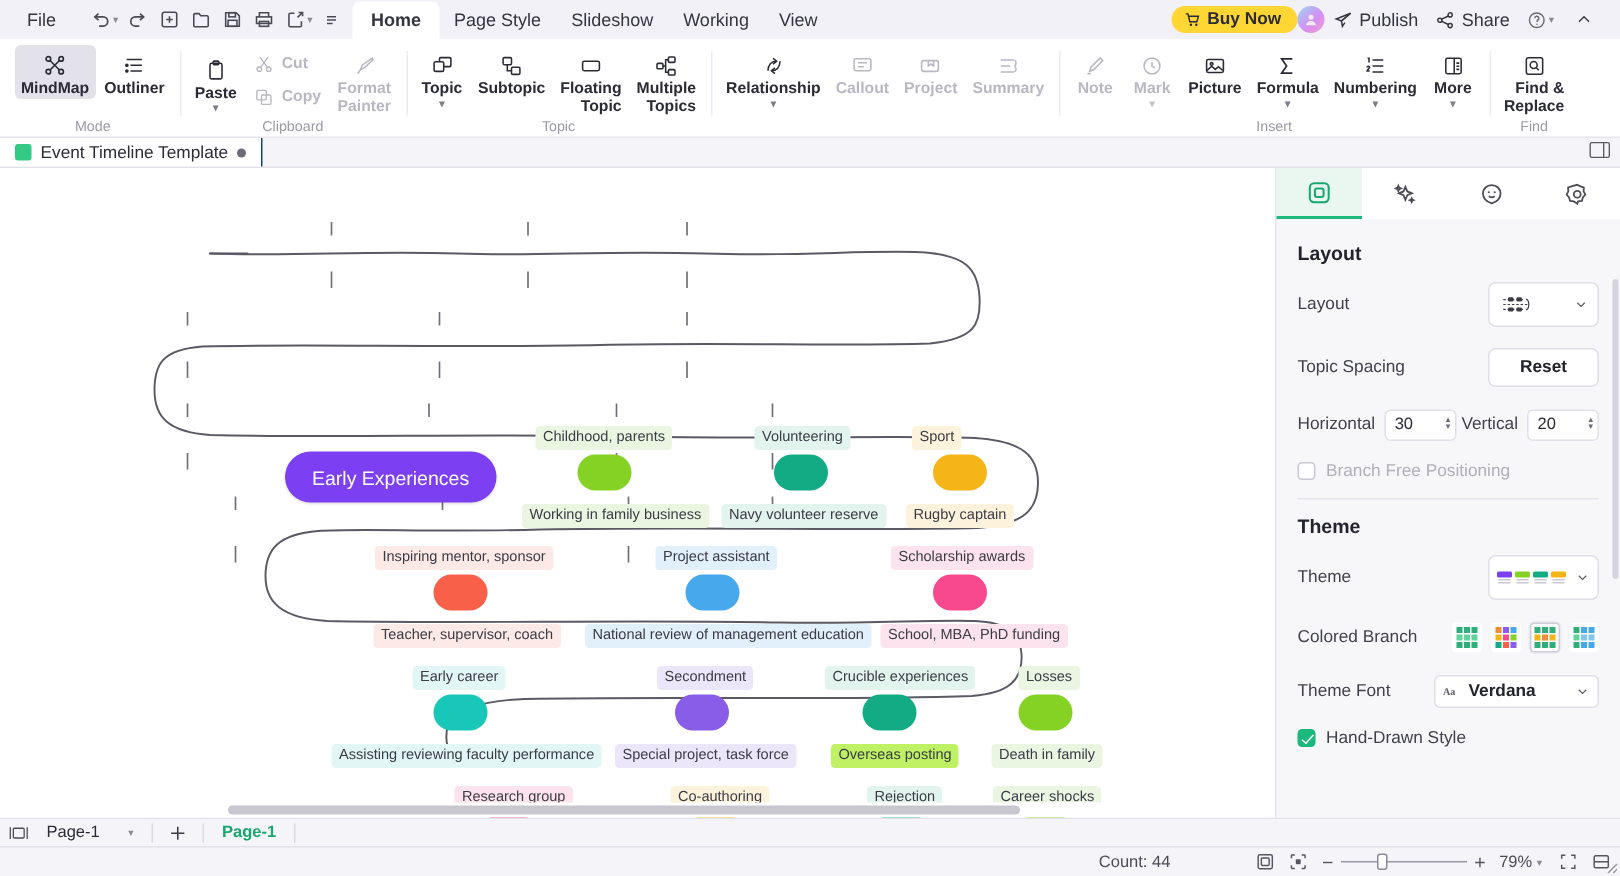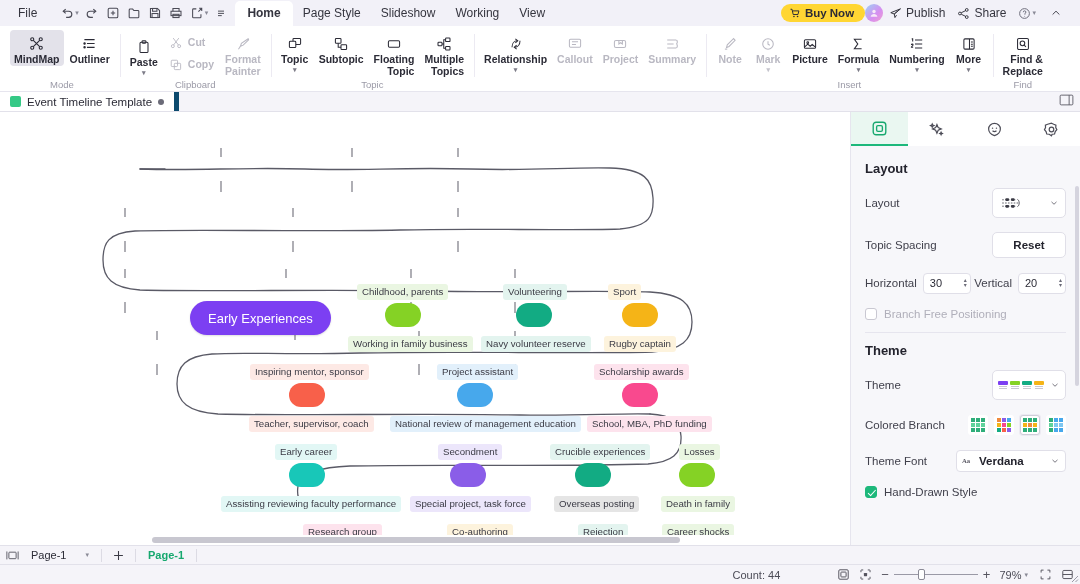--- a/index.html
+++ b/index.html
@@ -65,21 +65,21 @@
   .rbtn.dis .car { color: #c5c4cd; }
   .rbtn-h { flex-direction: row; align-items: center; gap: 5px; min-width: 0; padding: 3px 5px; }
 
   
   .doctabs {
     height: 20px; background: #f5f4f9; display: flex; align-items: stretch; flex: 0 0 20px;
     border-bottom: 1px solid #e2e1ea;
   }
   .doctab {
     display: flex; align-items: center; gap: 6px; padding: 0 10px; background: #ffffff;
-    font-size: 11.5px; color: #2b2b36; border-right: 5px solid #0c4a6e;
+    font-size: 11.5px; color: #2b2b36; border-right: 1px solid #0c4a6e;
   }
   .doctab .fav { width: 11px; height: 11px; border-radius: 2px; background: #35c986; position: relative; }
   .doctab .dot { width: 6px; height: 6px; border-radius: 50%; background: #6b6b78; }
   .doctabs-right { margin-left: auto; display: flex; align-items: center; padding-right: 6px; }
 
   
   .bodyrow { flex: 1; display: flex; position: relative; min-height: 0; }
 
   
   .canvas { position: relative; flex: 1; background: #ffffff; overflow: hidden; }
@@ -612,21 +612,21 @@
       <div class="node dot-node" style="left:289px; top:351px; background:#18c7b8;"></div>
       <div class="leaf" style="left:275px; top:332px; background:#e2f7f5;">Early career</div>
       <div class="leaf" style="left:221px; top:384px; background:#e2f7f5;">Assisting reviewing faculty performance</div>
 
       <div class="node dot-node" style="left:450px; top:351px; background:#8a5de8;"></div>
       <div class="leaf" style="left:438px; top:332px; background:#ece6fb;">Secondment</div>
       <div class="leaf" style="left:410px; top:384px; background:#ece6fb;">Special project, task force</div>
 
       <div class="node dot-node" style="left:575px; top:351px; background:#12ab83;"></div>
       <div class="leaf" style="left:550px; top:332px; background:#e3f4ef;">Crucible experiences</div>
-      <div class="leaf" style="left:554px; top:384px; background:#e5e5e5;">Overseas posting</div>
+      <div class="leaf" style="left:554px; top:384px; background:#bef264;">Overseas posting</div>
 
       <div class="node dot-node" style="left:679px; top:351px; background:#85d225;"></div>
       <div class="leaf" style="left:679px; top:332px; background:#eaf6e2;">Losses</div>
       <div class="leaf" style="left:661px; top:384px; background:#eaf6e2;">Death in family</div>
 
       <div class="node dot-node" style="left:321px; top:431px; background:#f9498e;"></div>
       <div class="leaf" style="left:303px; top:412px; background:#fde3ed;">Research group</div>
 
       <div class="node dot-node" style="left:459px; top:431px; background:#f5b417;"></div>
       <div class="leaf" style="left:447px; top:412px; background:#fdf3dd;">Co-authoring</div>

